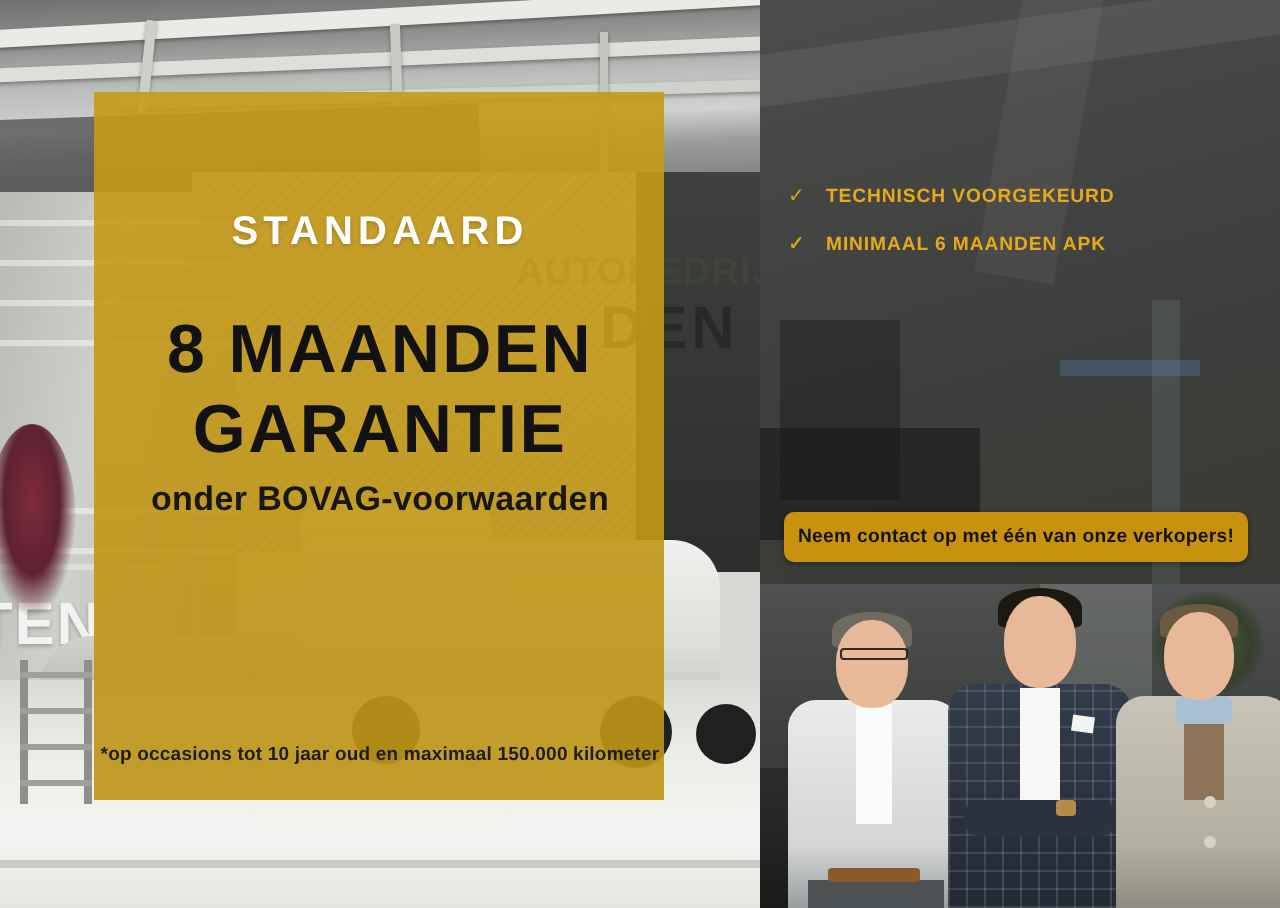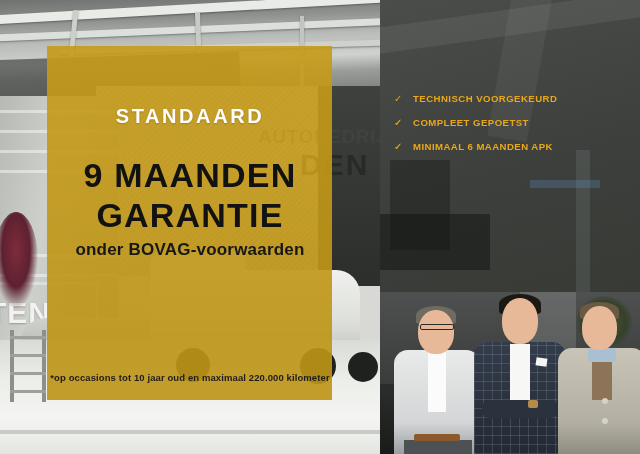--- a/index.html
+++ b/index.html
@@ -315,24 +315,24 @@
       </div>
 
       <div class="watermark">AUTOBEDRIJF</div>
       <div class="watermark2">DEN</div>
     </div>
 
     <div id="yellow-overlay"></div>
 
     <div id="left-text">
       <div id="standaard">STANDAARD</div>
-      <div id="maanden">9 MAANDEN</div>
+      <div id="maanden">8 MAANDEN</div>
       <div id="garantie">GARANTIE</div>
       <div id="bovag">onder BOVAG-voorwaarden</div>
-      <div id="footnote">*op occasions tot 10 jaar oud en maximaal 220.000 kilometer</div>
+      <div id="footnote">*op occasions tot 10 jaar oud en maximaal 150.000 kilometer</div>
     </div>
   </div>
 
   <div id="right-panel">
 
     <div class="rp-bg-shapes">
       <div class="rp-beam rp-b1"></div>
       <div class="rp-beam rp-b2"></div>
       <div class="rp-beam rp-b3"></div>
       <div class="rp-beam rp-b4"></div>
@@ -344,31 +344,31 @@
     <ul id="checklist">
       <li>
         <span class="chk">✓</span>
         <span>TECHNISCH VOORGEKEURD</span>
       </li>
       <li>
         <span class="chk">✓</span>
       </li>
       <li>
         <span class="chk">✓</span>
-        <span>COMPLEET GEPOETST</span>
       </li>
       <li>
         <span class="chk">✓</span>
       </li>
       <li>
         <span class="chk">✓</span>
         <span>MINIMAAL 6 MAANDEN APK</span>
       </li>
     </ul>
 
+    <button id="cta-button">Neem contact op met één van onze verkopers!</button>
 
     <div id="team-photo">
       <div class="tp-bg">
         <div class="tp-wall"></div>
         <div class="tp-door"></div>
         <div class="tp-plant"></div>
         <div class="tp-floor"></div>
       </div>
 
       <div class="person" id="p1">

